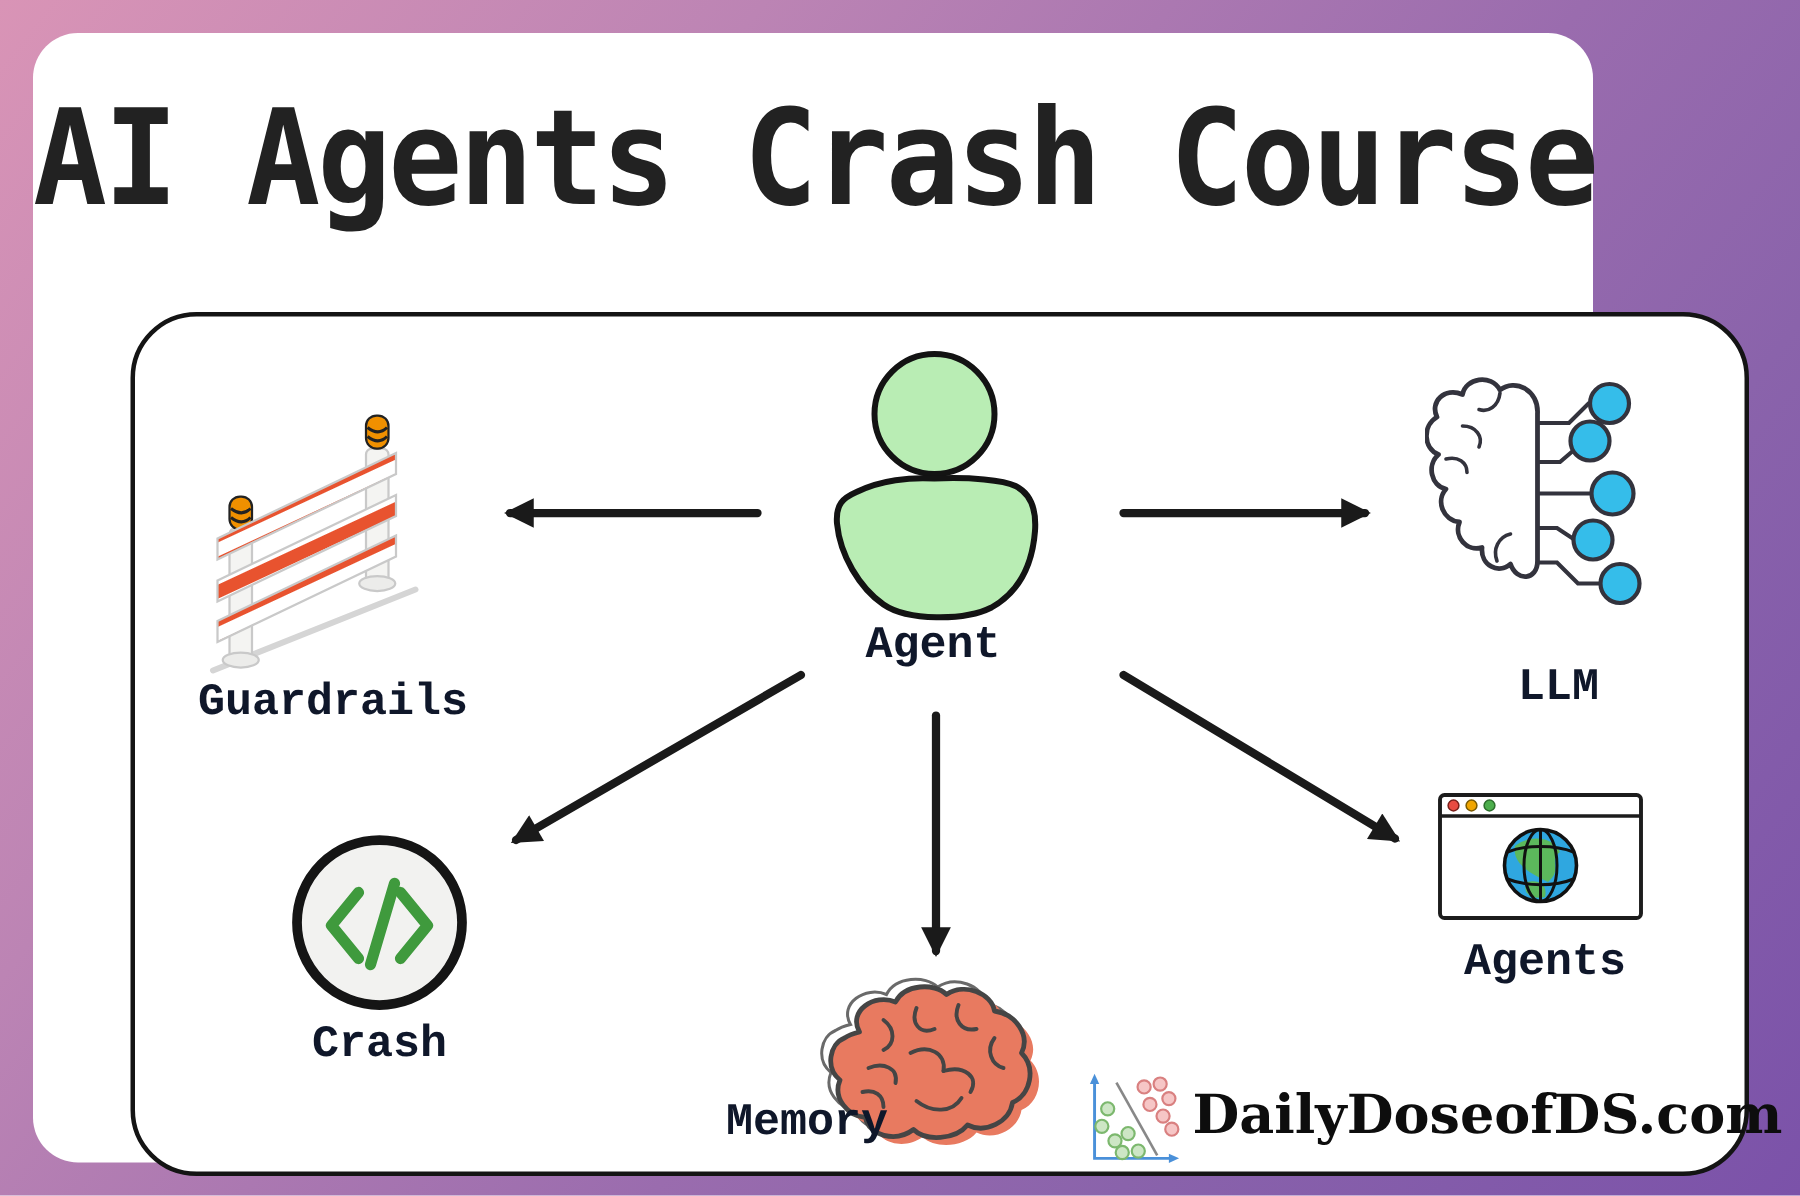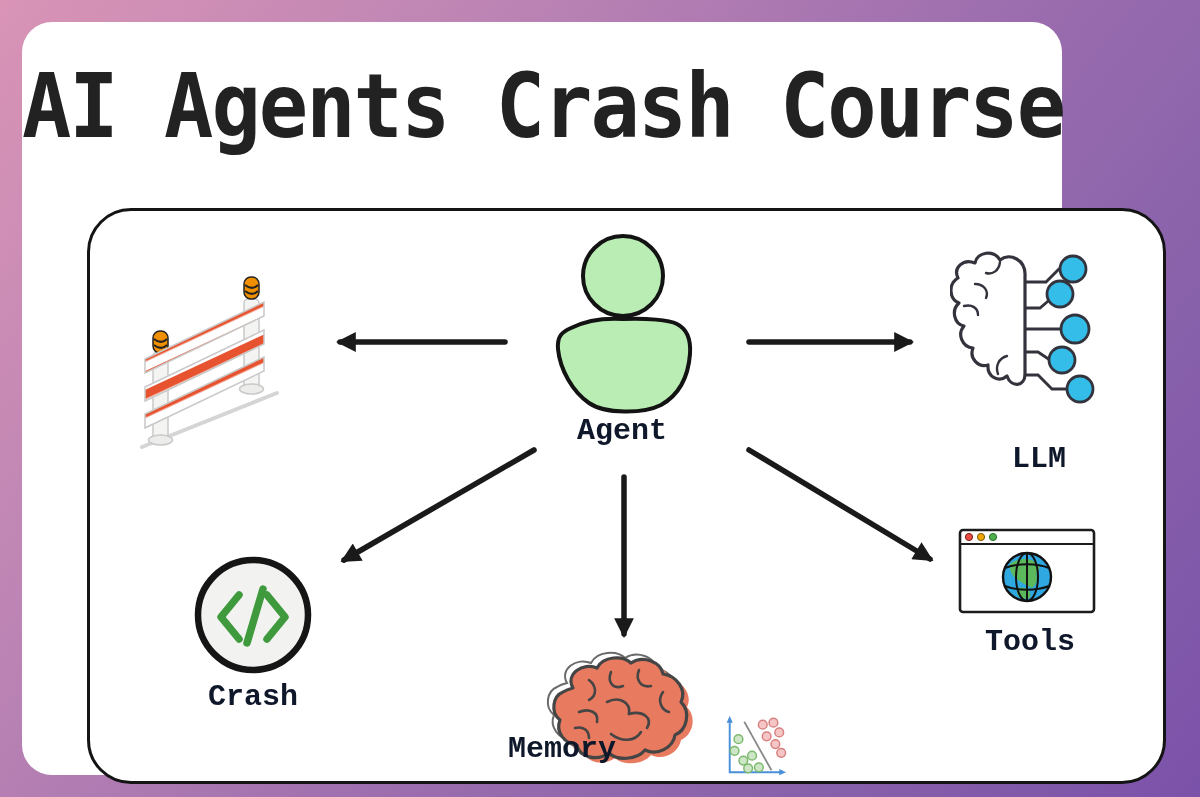--- a/index.html
+++ b/index.html
@@ -47,20 +47,21 @@
       <rect x="117" y="32" width="15" height="90" rx="4" fill="#f4f4f2" stroke="#c9c9c9" stroke-width="1.5"></rect>
       <ellipse cx="124.5" cy="122" rx="12" ry="5" fill="#ececea" stroke="#c9c9c9" stroke-width="1.5"></ellipse>
       <rect x="26" y="64" width="15" height="22" rx="7" fill="#f09000" stroke="#222" stroke-width="1.5"></rect>
       <path d="M27,72 C32,76 36,76 40,72 M27,78 C32,82 36,82 40,78" stroke="#222" stroke-width="2" fill="none"></path>
       <rect x="117" y="10" width="15" height="22" rx="7" fill="#f09000" stroke="#222" stroke-width="1.5"></rect>
       <path d="M118,18 C123,22 127,22 131,18 M118,24 C123,28 127,28 131,24" stroke="#222" stroke-width="2" fill="none"></path>
       <polygon points="18,92 137,35 137,49 18,106" fill="url(#stripes)" stroke="#c9c9c9" stroke-width="1.5"></polygon>
       <polygon points="18,120 137,63 137,77 18,134" fill="url(#stripes)" stroke="#c9c9c9" stroke-width="1.5"></polygon>
       <polygon points="18,147 137,90 137,104 18,161" fill="url(#stripes)" stroke="#c9c9c9" stroke-width="1.5"></polygon>
     </svg>
+    <div class="node-label" style="left:200px;top:430px">Guardrails</div>
 
     <svg class="abs" style="left:928px;top:222px" width="165" height="165" viewBox="0 0 165 165">
       <g stroke="#33333d" fill="none" stroke-width="2.8" stroke-linecap="round">
         <path d="M75,38 H96 L109,25 H118"></path>
         <path d="M75,64 H90 L104,52"></path>
         <path d="M75,85 H120"></path>
         <path d="M75,108 H88 L100,116 H107"></path>
         <path d="M75,131 H88 L102,145 H124"></path>
       </g>
       <path d="M75,32 C76,16 60,8 50,16 C44,5 27,8 25,19 C13,14 3,24 8,34 C-2,40 -1,55 9,59 C1,66 4,80 14,82 C7,90 12,103 23,104 C19,114 28,124 38,121 C37,133 49,139 57,132 C61,144 75,143 75,130 Z" fill="#ffffff" stroke="#33333d" stroke-width="3.2" stroke-linejoin="round"></path>
@@ -101,21 +102,21 @@
           <path d="M94,20 C90,30 96,38 106,36"></path>
           <path d="M34,62 C44,58 54,62 52,72"></path>
           <path d="M62,52 C74,46 86,52 84,64"></path>
           <path d="M84,64 C98,60 108,68 102,78"></path>
           <path d="M66,84 C76,92 90,92 96,82"></path>
           <path d="M118,42 C112,50 116,60 124,62"></path>
           <path d="M30,78 C38,76 44,80 44,88"></path>
         </g>
       </g>
     </svg>
-    <div class="node-label" style="left:540px;top:710px">Memory</div>
+    <div class="node-label" style="left:516px;top:710px">Memory</div>
 
     <svg class="abs" style="left:930px;top:500px" width="150" height="100" viewBox="0 0 150 100">
       <rect x="8" y="8" width="134" height="82" rx="3" fill="#ffffff" stroke="#1c1c1c" stroke-width="2.6"></rect>
       <line x1="8" y1="22" x2="142" y2="22" stroke="#1c1c1c" stroke-width="2.2"></line>
       <circle cx="17" cy="15" r="3.6" fill="#e84b42" stroke="#7a1f1a" stroke-width="1"></circle>
       <circle cx="29" cy="15" r="3.6" fill="#f0a500" stroke="#7a5a00" stroke-width="1"></circle>
       <circle cx="41" cy="15" r="3.6" fill="#4cae4c" stroke="#2c6e2c" stroke-width="1"></circle>
       <defs>
           <clipPath id="globeClip">
             <circle cx="75" cy="55" r="24"></circle>
@@ -124,21 +125,21 @@
       <circle cx="75" cy="55" r="24" fill="#2fa7e0"></circle>
       <g clip-path="url(#globeClip)">
         <path d="M58,42 C68,34 84,36 88,46 C80,52 90,58 80,66 C68,60 56,54 58,42 Z" fill="#5cb85c"></path>
         <path d="M66,66 C74,64 80,68 78,76 C70,78 62,74 66,66 Z" fill="#5cb85c"></path>
       </g>
       <circle cx="75" cy="55" r="24" fill="none" stroke="#111" stroke-width="2.4"></circle>
       <ellipse cx="75" cy="55" rx="11" ry="24" fill="none" stroke="#111" stroke-width="2"></ellipse>
       <path d="M53,46 C65,41 85,41 97,46 M53,64 C65,69 85,69 97,64" fill="none" stroke="#111" stroke-width="2"></path>
       <line x1="75" y1="31" x2="75" y2="79" stroke="#111" stroke-width="2"></line>
     </svg>
-    <div class="node-label" style="left:1008px;top:603px">Tools</div>
+    <div class="node-label" style="left:1008px;top:603px">Agents</div>
 
     <svg class="abs" style="left:0;top:0" width="1200" height="797" viewBox="0 0 1200 797">
       <defs>
         <marker id="ah" viewBox="0 0 10 10" refX="8" refY="5" markerWidth="4.2" markerHeight="3.6" orient="auto">
           <path d="M0,0 L10,5 L0,10 Z" fill="#1a1a1a"></path>
         </marker>
       </defs>
       <g stroke="#1a1a1a" stroke-width="5.5" stroke-linecap="round">
         <line x1="483" y1="320" x2="318" y2="320" marker-end="url(#ah)"></line>
         <line x1="727" y1="320" x2="888" y2="320" marker-end="url(#ah)"></line>
@@ -163,15 +164,16 @@
       </g>
       <g fill="#f6c6c6" stroke="#d98080" stroke-width="1.5">
         <circle cx="44" cy="13" r="4.5"></circle>
           <circle cx="55" cy="11" r="4.5"></circle>
         <circle cx="61" cy="21" r="4.5"></circle>
           <circle cx="48" cy="25" r="4.5"></circle>
         <circle cx="57" cy="33" r="4.5"></circle>
           <circle cx="63" cy="42" r="4.5"></circle>
       </g>
     </svg>
+    <div class="brand">DailyDoseofDS.com</div>
 
   </div>
 </div>
 
 </body></html>

